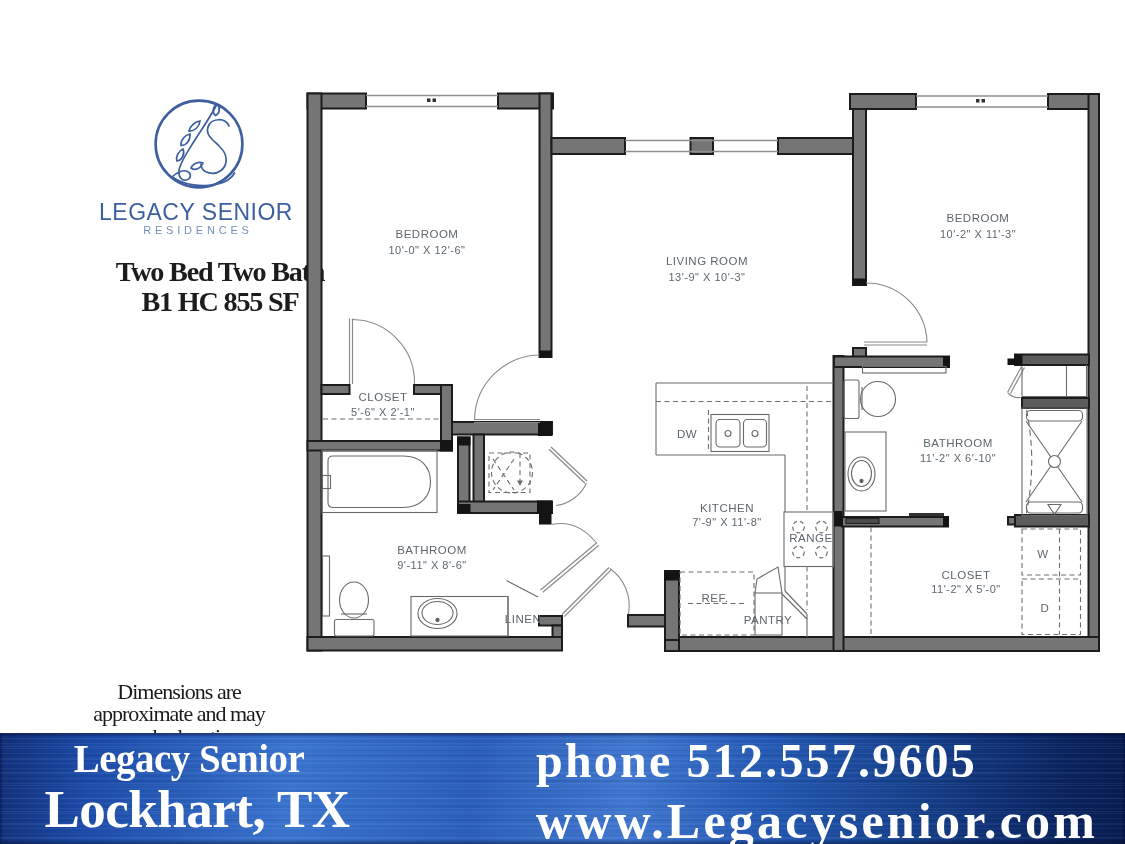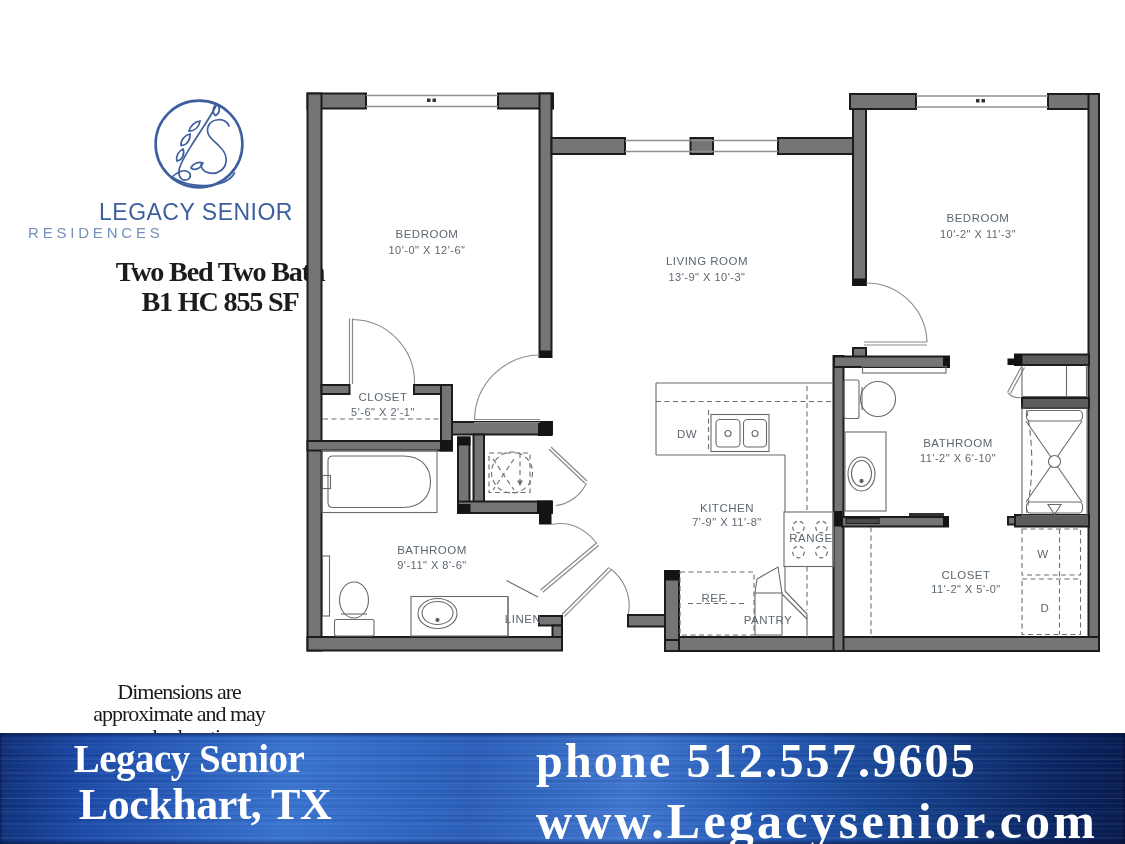--- a/index.html
+++ b/index.html
@@ -1,36 +1,36 @@
 <!DOCTYPE html>
 <html><head>
 <meta charset="utf-8">
 <style>
   html,body{margin:0;padding:0;}
   body{width:1125px;height:844px;position:relative;background:#ffffff;overflow:hidden;
        font-family:"Liberation Sans",sans-serif;}
   #logo{position:absolute;left:154px;top:99px;}
   #brandname{position:absolute;left:26px;top:199px;width:340px;text-align:center;
      color:#3d5f9f;font-size:23px;letter-spacing:0.5px;font-weight:400;}
-  #brandsub{position:absolute;left:28px;top:223.5px;width:340px;text-align:left;
-     color:#7590bb;font-size:15px;letter-spacing:3.8px;}
+  #brandsub{position:absolute;left:28px;top:223.5px;width:340px;text-align:center;
+     color:#7590bb;font-size:11px;letter-spacing:3.8px;}
   #title{position:absolute;left:0px;top:256.5px;width:378px;text-align:center;
      font-family:"Liberation Serif",serif;color:#1c1c1c;font-size:28.2px;letter-spacing:-1.2px;
      line-height:30px;font-weight:700;padding-left:31px;}
   #dims{position:absolute;left:58px;top:643px;width:242px;text-align:center;
      font-family:"Liberation Serif",serif;color:#1a1a1a;font-size:22px;line-height:22.3px;letter-spacing:-1px;margin-top:38px;}
   #banner{position:absolute;left:0;top:733px;width:1125px;height:111px;
      background:
        repeating-linear-gradient(180deg, rgba(255,255,255,0.05) 0px 1px, rgba(255,255,255,0) 1px 2.5px, rgba(0,0,0,0.04) 2.5px 3.5px, rgba(255,255,255,0) 3.5px 5px),
        repeating-linear-gradient(180deg, rgba(255,255,255,0.06) 0px 1px, rgba(255,255,255,0) 1px 7px, rgba(0,0,0,0.05) 9px 10px, rgba(255,255,255,0) 10px 13px),
        linear-gradient(96deg,#113079 0%,#1c4ba9 8%,#3a74d0 26%,#2b5fba 42%,#4077d0 56%,#2459b4 68%,#174390 80%,#0b2664 93%,#081c50 100%);
      box-shadow:inset 0 2px 3px rgba(0,10,40,0.55), inset 0 -2px 3px rgba(0,10,40,0.5);}
   .bt{position:absolute;font-family:"Liberation Serif",serif;font-weight:700;color:#ffffff;white-space:nowrap;}
   #bL1{left:0;width:378px;text-align:center;top:736px;font-size:39px;letter-spacing:-0.5px;}
-  #bL2{left:16px;width:378px;text-align:center;top:779px;font-size:44px;letter-spacing:-0.5px;}
+  #bL2{left:8px;width:378px;text-align:center;top:779px;font-size:53px;letter-spacing:-0.5px;}
   #bR1{left:536px;top:733.2px;font-size:48px;letter-spacing:2.2px;}
   #bR2{left:536px;top:791.8px;font-size:50px;letter-spacing:3.2px;}
 </style>
 </head>
 <body>
 <svg id="logo" width="90" height="90" viewBox="0 0 90 90" fill="none">
   <circle cx="45" cy="45" r="43.4" stroke="#3d5f9f" stroke-width="2.6"></circle>
   <g stroke="#3d5f9f" stroke-width="1.7" stroke-linecap="round">
     <path d="M63,5 C56,19 47,31 39,44 C32,55 26,64 25,71.5 C24.3,78 28,82.5 33,80.8 C37.5,79.2 37.5,74 33,72.2 C28.5,70.5 22,74 18,78"></path>
     <path d="M19,78.5 C30,86 48,88.5 64,85 C72,83 78,79 80.5,74"></path>

